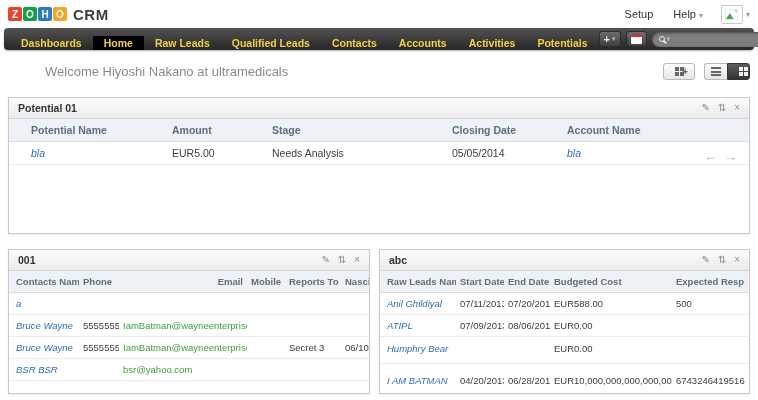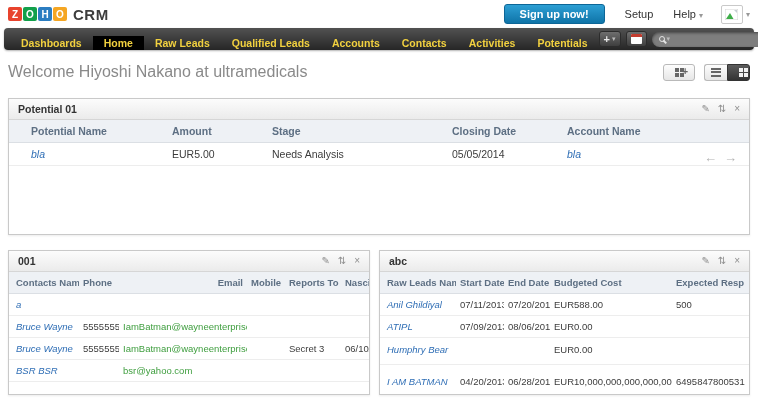--- a/index.html
+++ b/index.html
@@ -40,21 +40,21 @@
   .ico-cal { width: 11px; height: 10px; background: #fdfdfd; border-radius: 1px; position: relative; overflow: hidden; display: inline-block; }
   .ico-cal::before { content: ""; position: absolute; top: 0; left: 0; right: 0; height: 3px; background: #c23b2e; }
   .search-pill { width: 132px; height: 15px; background: #7e7e7e; border-radius: 9px;
     display: flex; align-items: center; padding: 0 7px; box-shadow: inset 0 1px 3px rgba(0,0,0,.45); cursor: text; }
   .mag { width: 6px; height: 6px; border: 1.5px solid #e3e3e3; border-radius: 50%; position: relative; display: inline-block; }
   .mag::after { content: ""; position: absolute; width: 4px; height: 1.5px; background: #e3e3e3;
     transform: rotate(45deg); right: -3px; bottom: -1px; }
 
   
   .welcome-row { display: flex; justify-content: space-between; align-items: center; padding: 13px 8px 9px; }
-  .welcome-text { color: #8a8a8a; font-size: 16px; }
+  .welcome-text { color: #8a8a8a; font-size: 13px; margin-left: 37px; }
   .view-controls { display: flex; align-items: center; gap: 9px; }
   .vc-btn { height: 17px; border: 1px solid #b9b9b9; background: linear-gradient(#fdfdfd, #e6e6e6);
     display: flex; align-items: center; gap: 2px; padding: 0 6px; color: #666; cursor: pointer; border-radius: 3px; }
   .toggle { display: flex; }
   .toggle .vc-btn { border-radius: 0; }
   .toggle .vc-btn:first-child { border-radius: 3px 0 0 3px; border-right: none; }
   .toggle .vc-btn:last-child { border-radius: 0 3px 3px 0; }
   .toggle .vc-btn.active { background: linear-gradient(#5c5c5c, #333); border-color: #333; color: #f2f2f2; }
   .ico-grid { width: 9px; height: 9px; position: relative; display: inline-block; }
   .ico-grid::before { content: ""; position: absolute; width: 4px; height: 4px; background: currentColor;
@@ -117,21 +117,20 @@
 
 <header class="topbar">
   <div class="brand">
     <span class="logo-box" style="background: rgb(232, 67, 45);">Z</span>
     <span class="logo-box" style="background: rgb(18, 160, 75);">O</span>
     <span class="logo-box" style="background: rgb(43, 125, 193);">H</span>
     <span class="logo-box" style="background: rgb(245, 166, 35);">O</span>
     <span class="crm">CRM</span>
   </div>
   <div class="top-right">
-    <button class="signup">Sign up now!</button>
     <span class="toplink">Setup</span>
     <span class="toplink"><span>Help</span><span class="caret">▾</span></span>
     <span class="profile-wrap">
       <span class="avatar-btn">
         <svg width="13" height="11" viewBox="0 0 13 11">
             <rect width="13" height="11" fill="#fff" stroke="#d5d5d5" stroke-width="1"></rect>
             <path d="M1 10 L5 4 L8.5 10 Z" fill="#3fae49"></path>
             <path d="M9 1 L12 1 L12 4 Z" fill="#c6cdd2"></path>
           </svg>
       </span>
@@ -139,22 +138,22 @@
     </span>
   </div>
 </header>
 
 <nav class="navbar">
   <div class="nav-items">
     <span class="nav-item">Dashboards</span>
     <span class="nav-item active">Home</span>
     <span class="nav-item">Raw Leads</span>
     <span class="nav-item">Qualified Leads</span>
+    <span class="nav-item">Contacts</span>
     <span class="nav-item">Accounts</span>
-    <span class="nav-item">Contacts</span>
     <span class="nav-item">Activities</span>
     <span class="nav-item">Potentials</span>
   </div>
   <div class="nav-right">
     <button class="nav-btn">
         <span class="plus">+</span>
         <span class="caret-sm">▾</span>
       </button>
     <button class="nav-btn">
         <span class="ico-cal"></span>
@@ -316,18 +315,18 @@
             <td></td>
             <td></td>
             <td>EUR0.00</td>
             <td></td>
           </tr>
           <tr>
             <td class="link">I AM BATMAN</td>
             <td>04/20/2013</td>
             <td>06/28/2013</td>
             <td>EUR10,000,000,000,000,000.00</td>
-            <td>6495847800531</td>
+            <td>6743246419516</td>
           </tr>
         </tbody>
       </table>
   </section>
 </div>
 
 </body></html>

